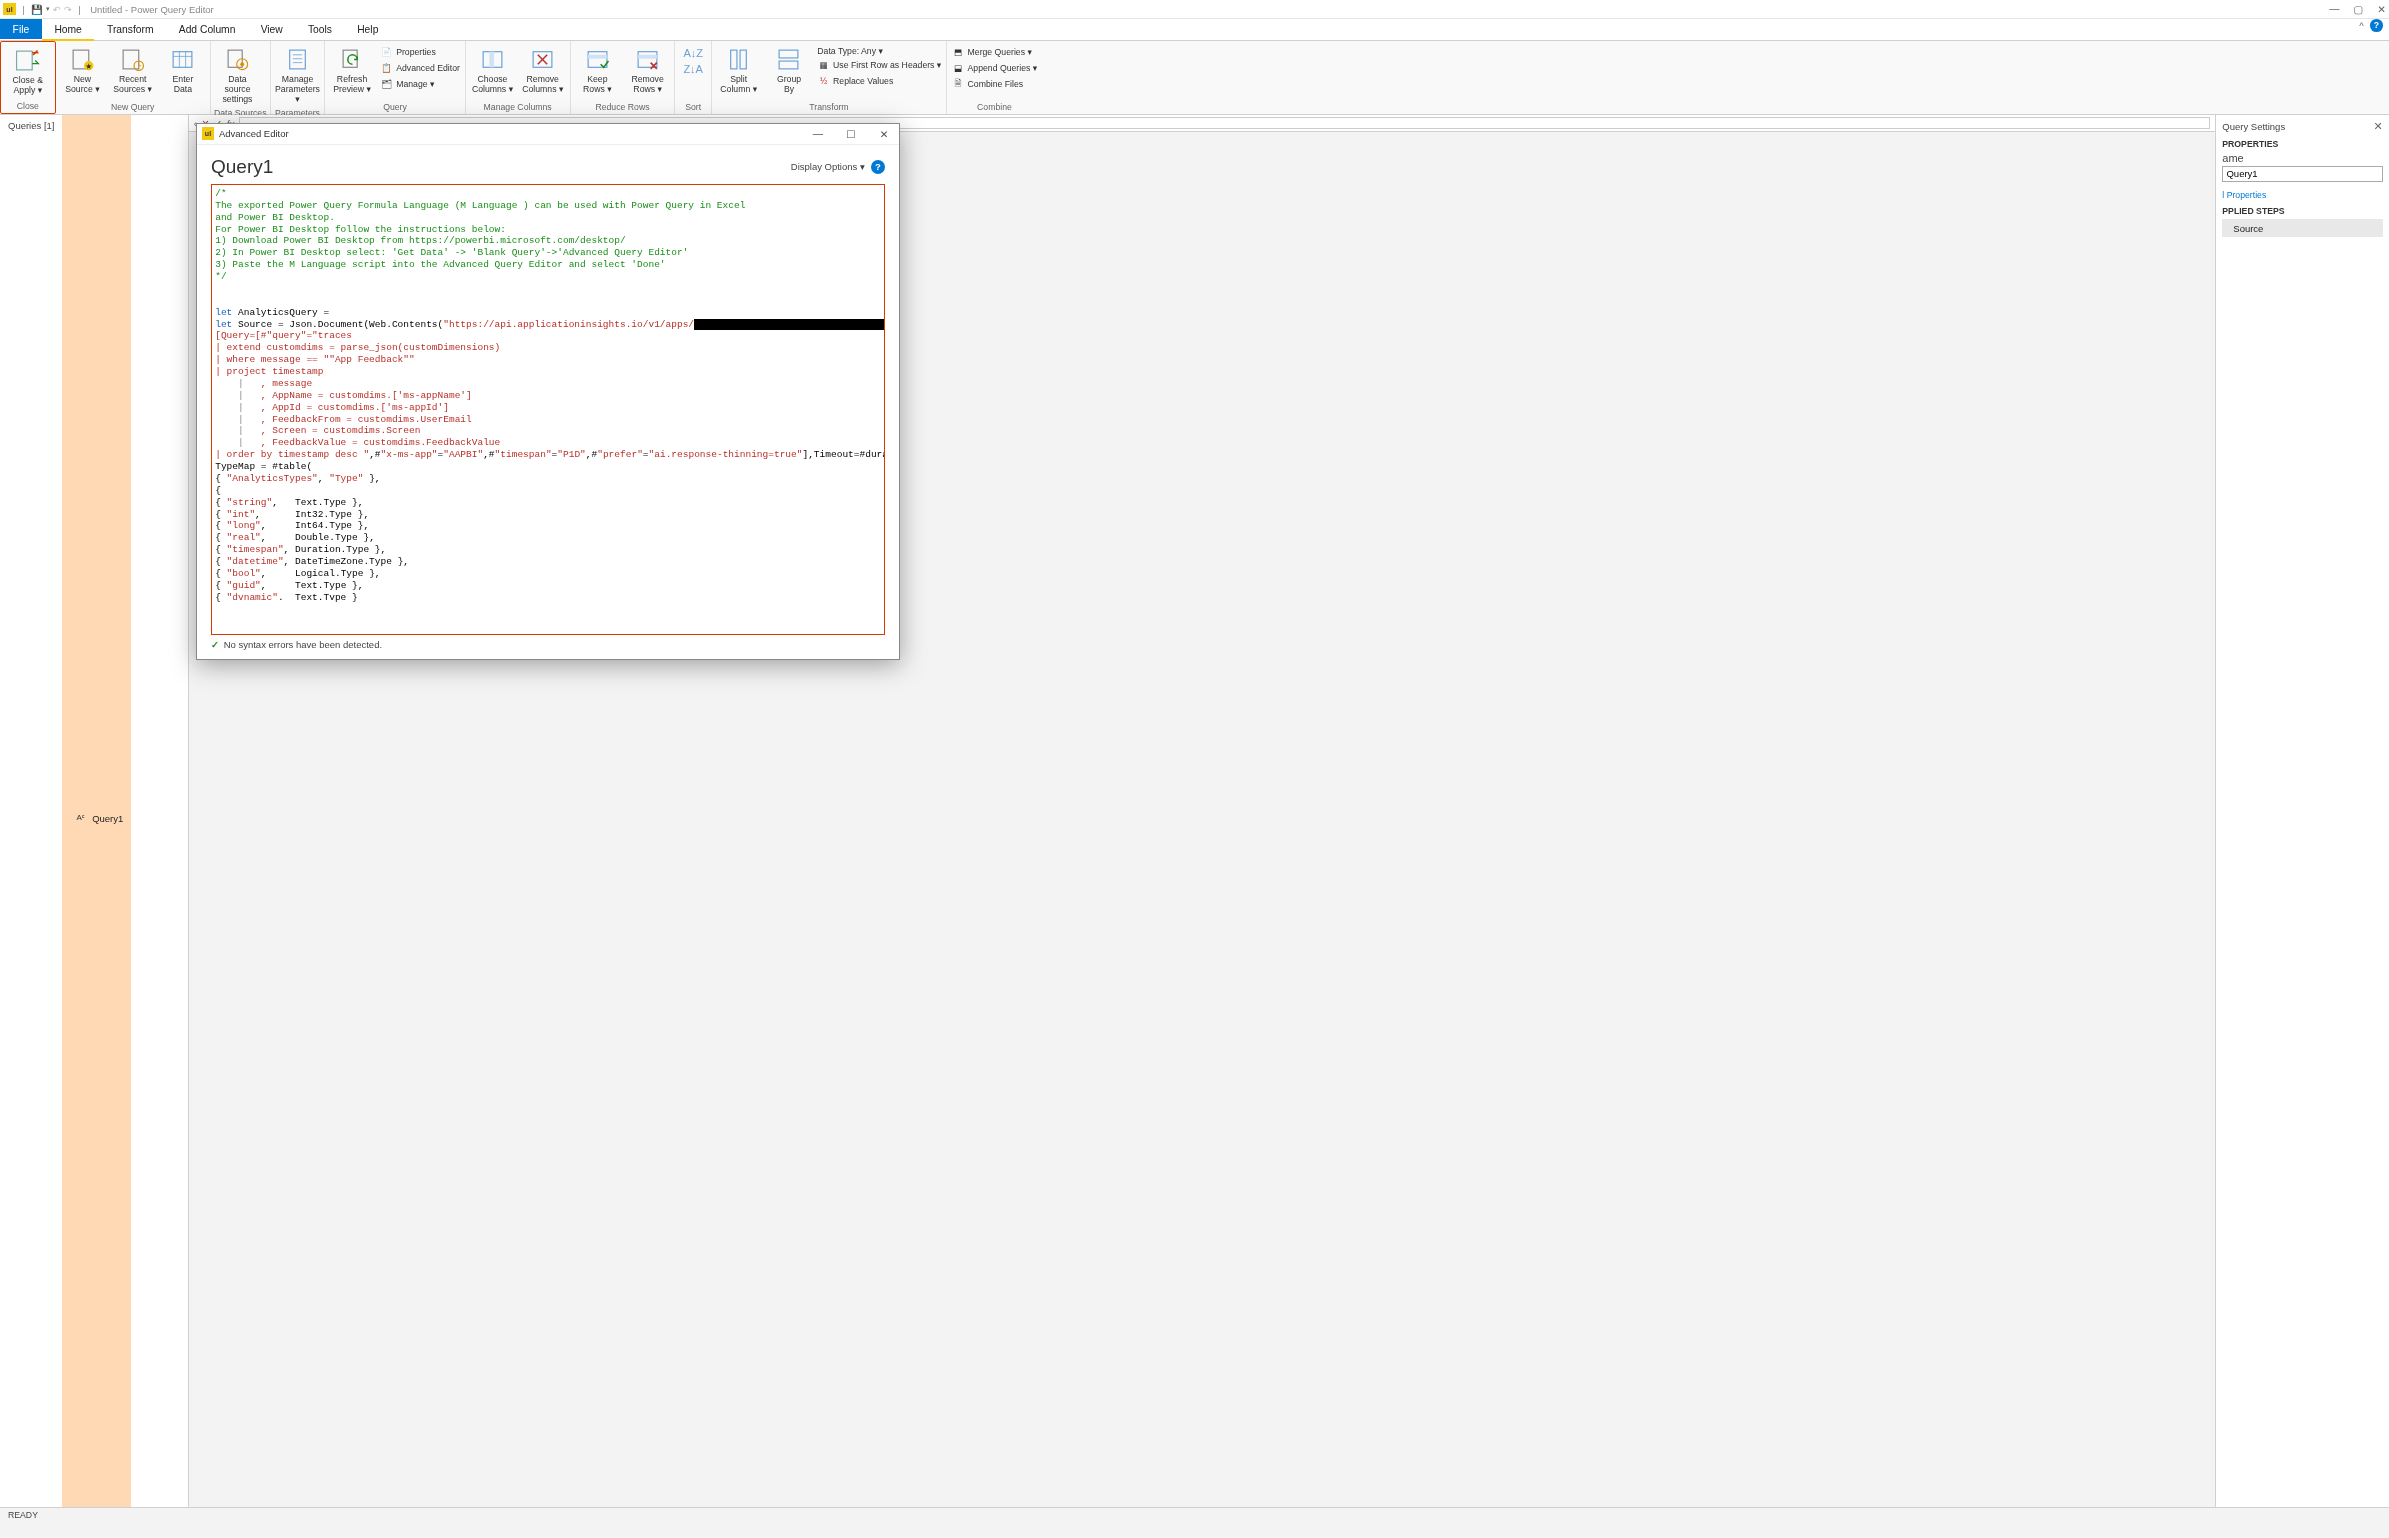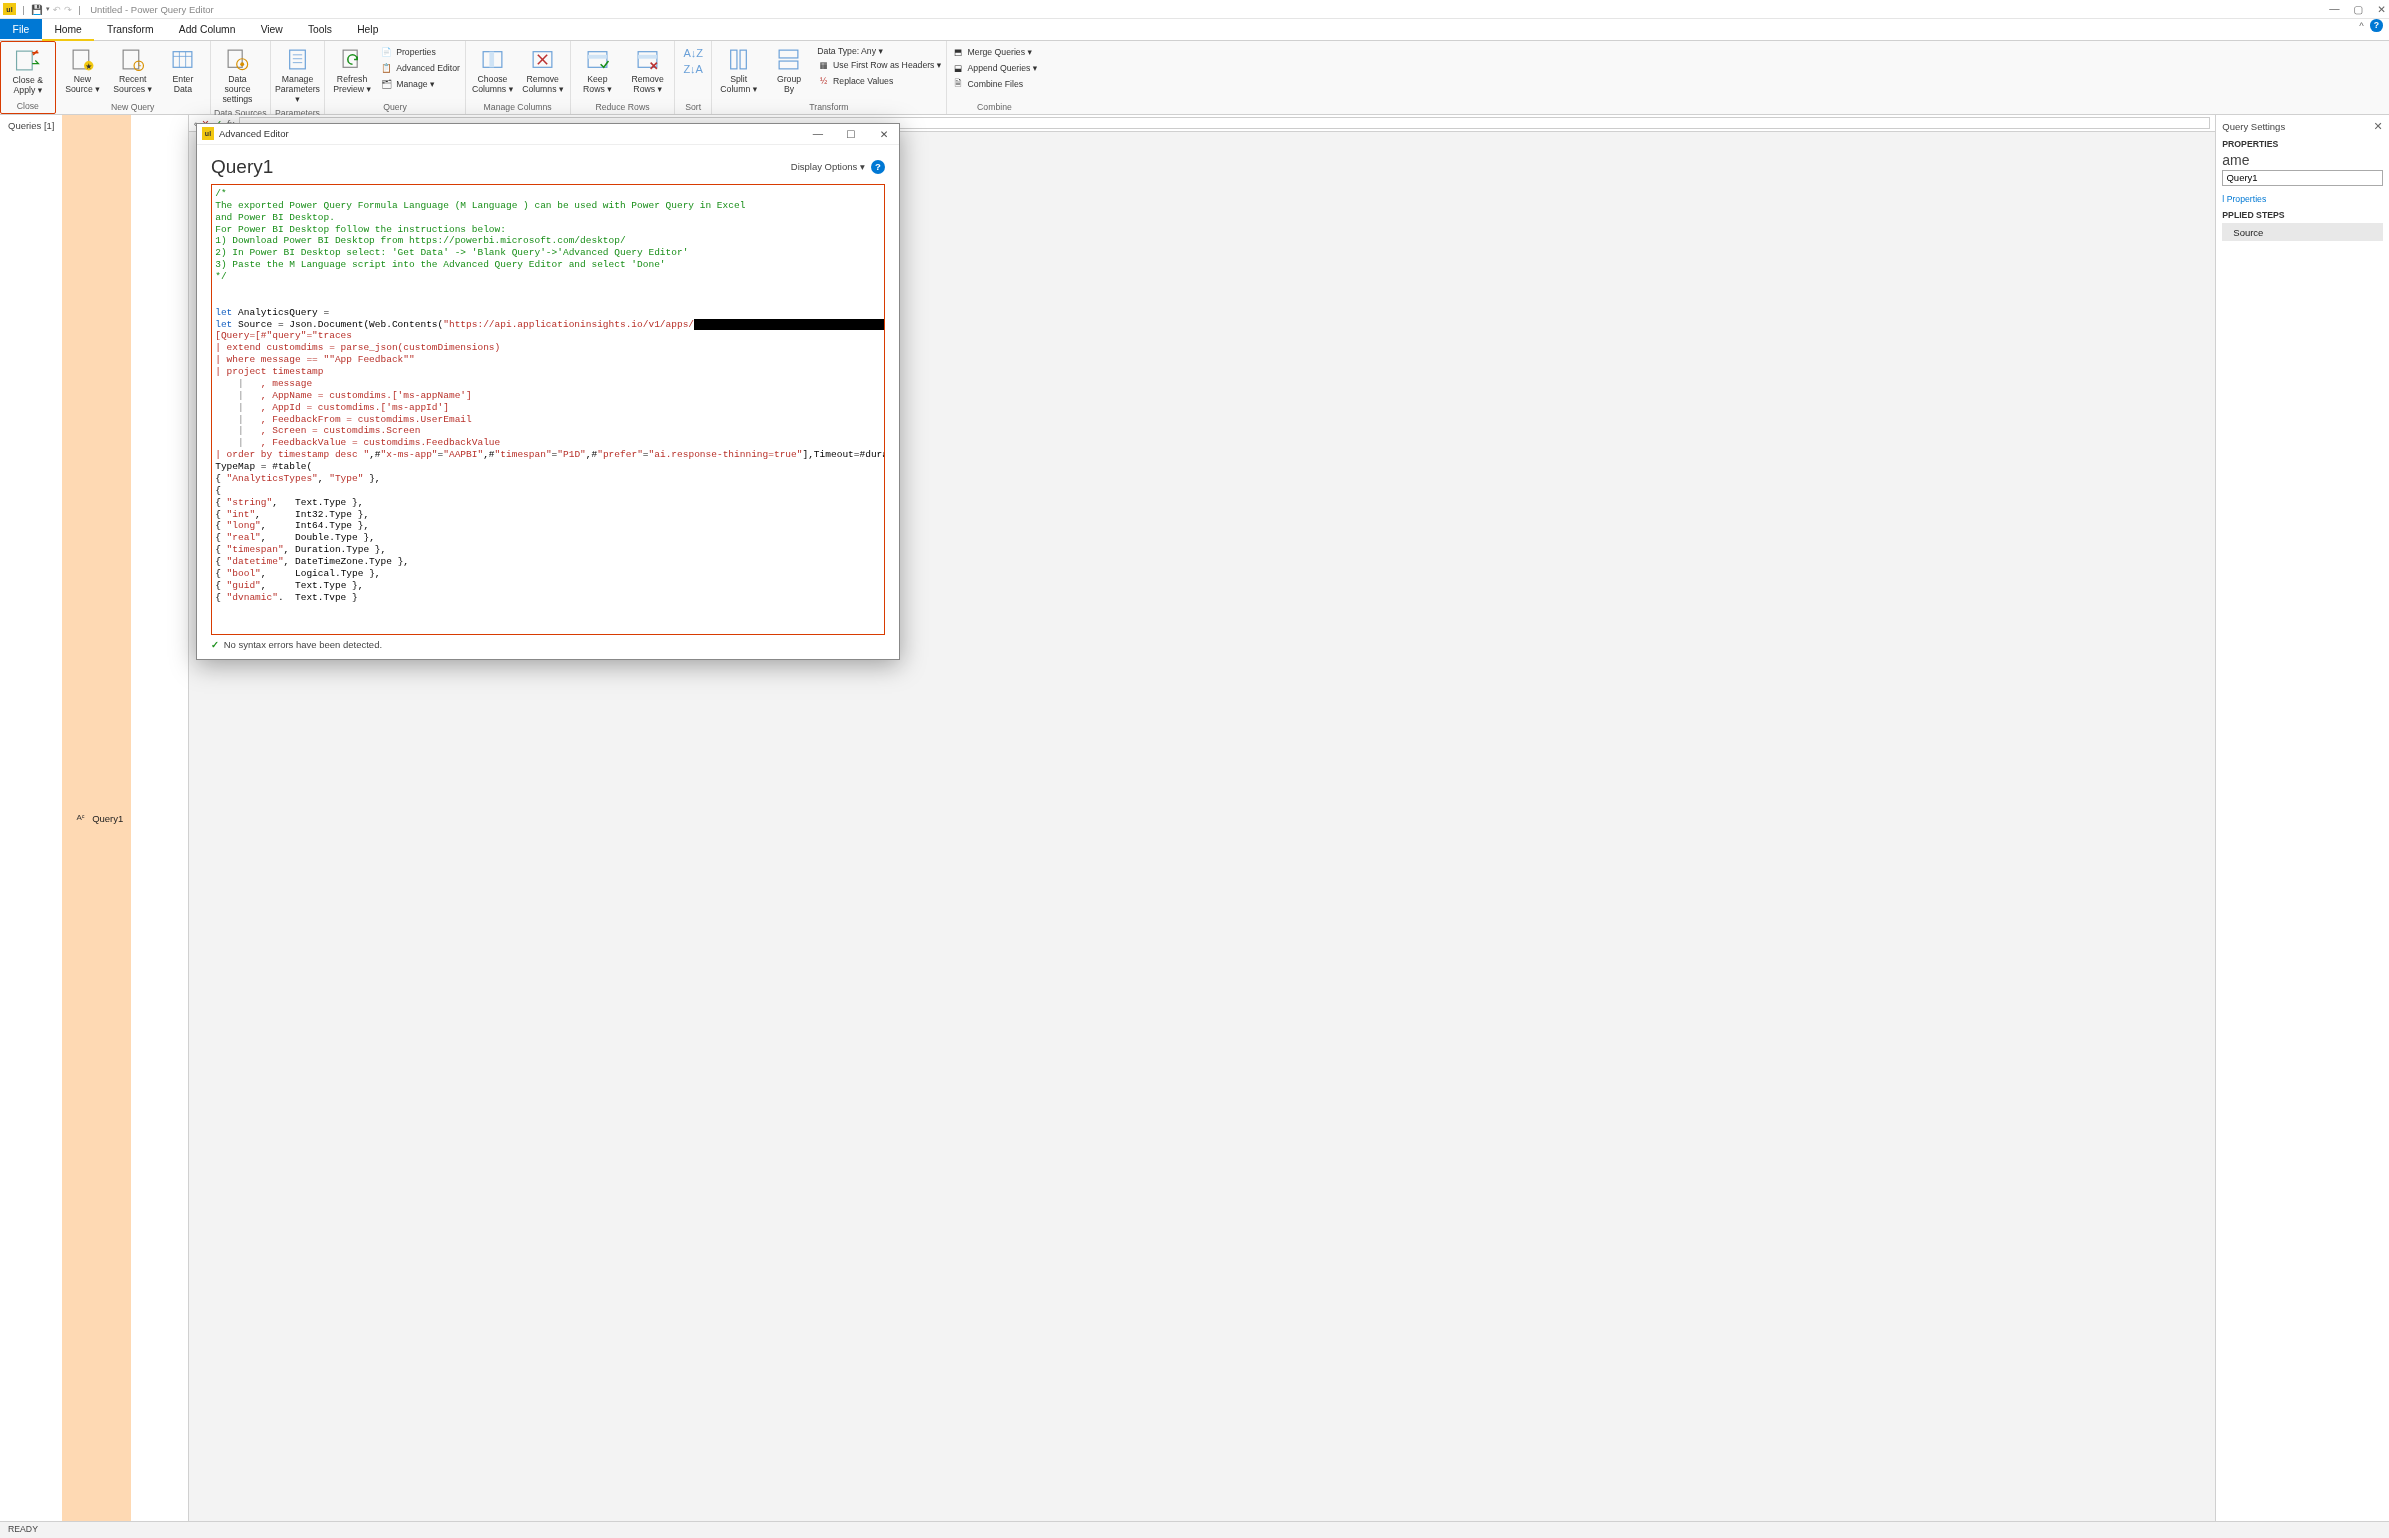--- a/index.html
+++ b/index.html
@@ -38,21 +38,21 @@
   .fxbar .nav { cursor:pointer; }
   .fxbar .fx { font-style:italic; }
   .fxbar input { flex:1; border:0.8px solid #ccc; height:12.6px; font-size:8.7px; padding:0 3.2px;}
   .rpanel { width:174px; border-left:0.8px solid #d0d0d0; background:#fff; padding:4.7px 6.3px; position:relative;}
   .rpanel .hdr { display:flex; align-items:center; justify-content:space-between; color:#444; margin-bottom:4.7px;}
   .rpanel .close { cursor:pointer; font-size:11px; color:#666;}
   .rpanel .sec { font-weight:bold; font-size:8.7px; margin:6.3px 0 3.2px 0; color:#333;}
   .rpanel input { width:100%; border:0.8px solid #aaa; padding:1.6px 3.2px; font-size:9.5px;}
   .rpanel .link { color:#0078d4; font-size:8.7px; cursor:pointer; margin-top:8px; display:inline-block;}
   .rpanel .step { background:#e8e8e8; padding:3.2px 11px; font-size:9.5px; margin-top:1.6px;}
-  .status { position:absolute; bottom:0; left:0; right:0; height:17px; background:#f3f3f3; border-top:0.8px solid #d0d0d0; padding:1.6px 8px; font-size:8.7px; color:#444;}
+  .status { position:absolute; bottom:0; left:0; right:0; height:31px; background:#f3f3f3; border-top:0.8px solid #d0d0d0; padding:1.6px 8px; font-size:8.7px; color:#444;}
   
   .dialog { position:absolute; left:196px; top:123px; width:704px; height:537px; background:#fff; box-shadow:0 4.7px 24px rgba(0,0,0,0.35); border:0.8px solid #888; display:flex; flex-direction:column; z-index:50;}
   .dheader { height:20.5px; background:#fff; border-bottom:0.8px solid #eee; display:flex; align-items:center; padding:0 4.7px; gap:4.7px;}
   .dheader .dicon { width:12.6px;height:12.6px;background:#f2c811;display:flex;align-items:center;justify-content:center;font-size:7px;font-weight:bold;color:#333;}
   .dheader .dtitle { font-size:9.5px; color:#333;}
   .dheader .dctrls { margin-left:auto; display:flex; gap:12.6px; color:#555; font-size:10.3px;}
   .dheader .dctrls span { cursor:pointer; width:20.5px; text-align:center; }
   .dbody { flex:1; padding:11px 14px 6.3px 14px; display:flex; flex-direction:column; overflow:hidden;}
   .dtoprow { display:flex; align-items:center; justify-content:space-between; margin-bottom:6.3px;}
   .qname { font-size:19px; font-weight:300; color:#333; }
@@ -380,21 +380,21 @@
       <span class="fx">fx</span>
       <input type="text" value="" style="">
     </div>
   </div>
   <div class="rpanel">
     <div class="hdr">
       <span>Query Settings</span>
       <span class="close">✕</span>
     </div>
     <div class="sec">PROPERTIES</div>
-    <div style="font-size:14px;color:#444;margin-bottom:1.6px;">ame</div>
+    <div style="font-size:11px;color:#444;margin-bottom:1.6px;">ame</div>
     <input type="text" value="Query1" style="">
     <span class="link">l Properties</span>
     <div class="sec">PPLIED STEPS</div>
     <div class="step">Source</div>
   </div>
 </div>
 
 <div class="status">
   <span>READY</span>
 </div>

